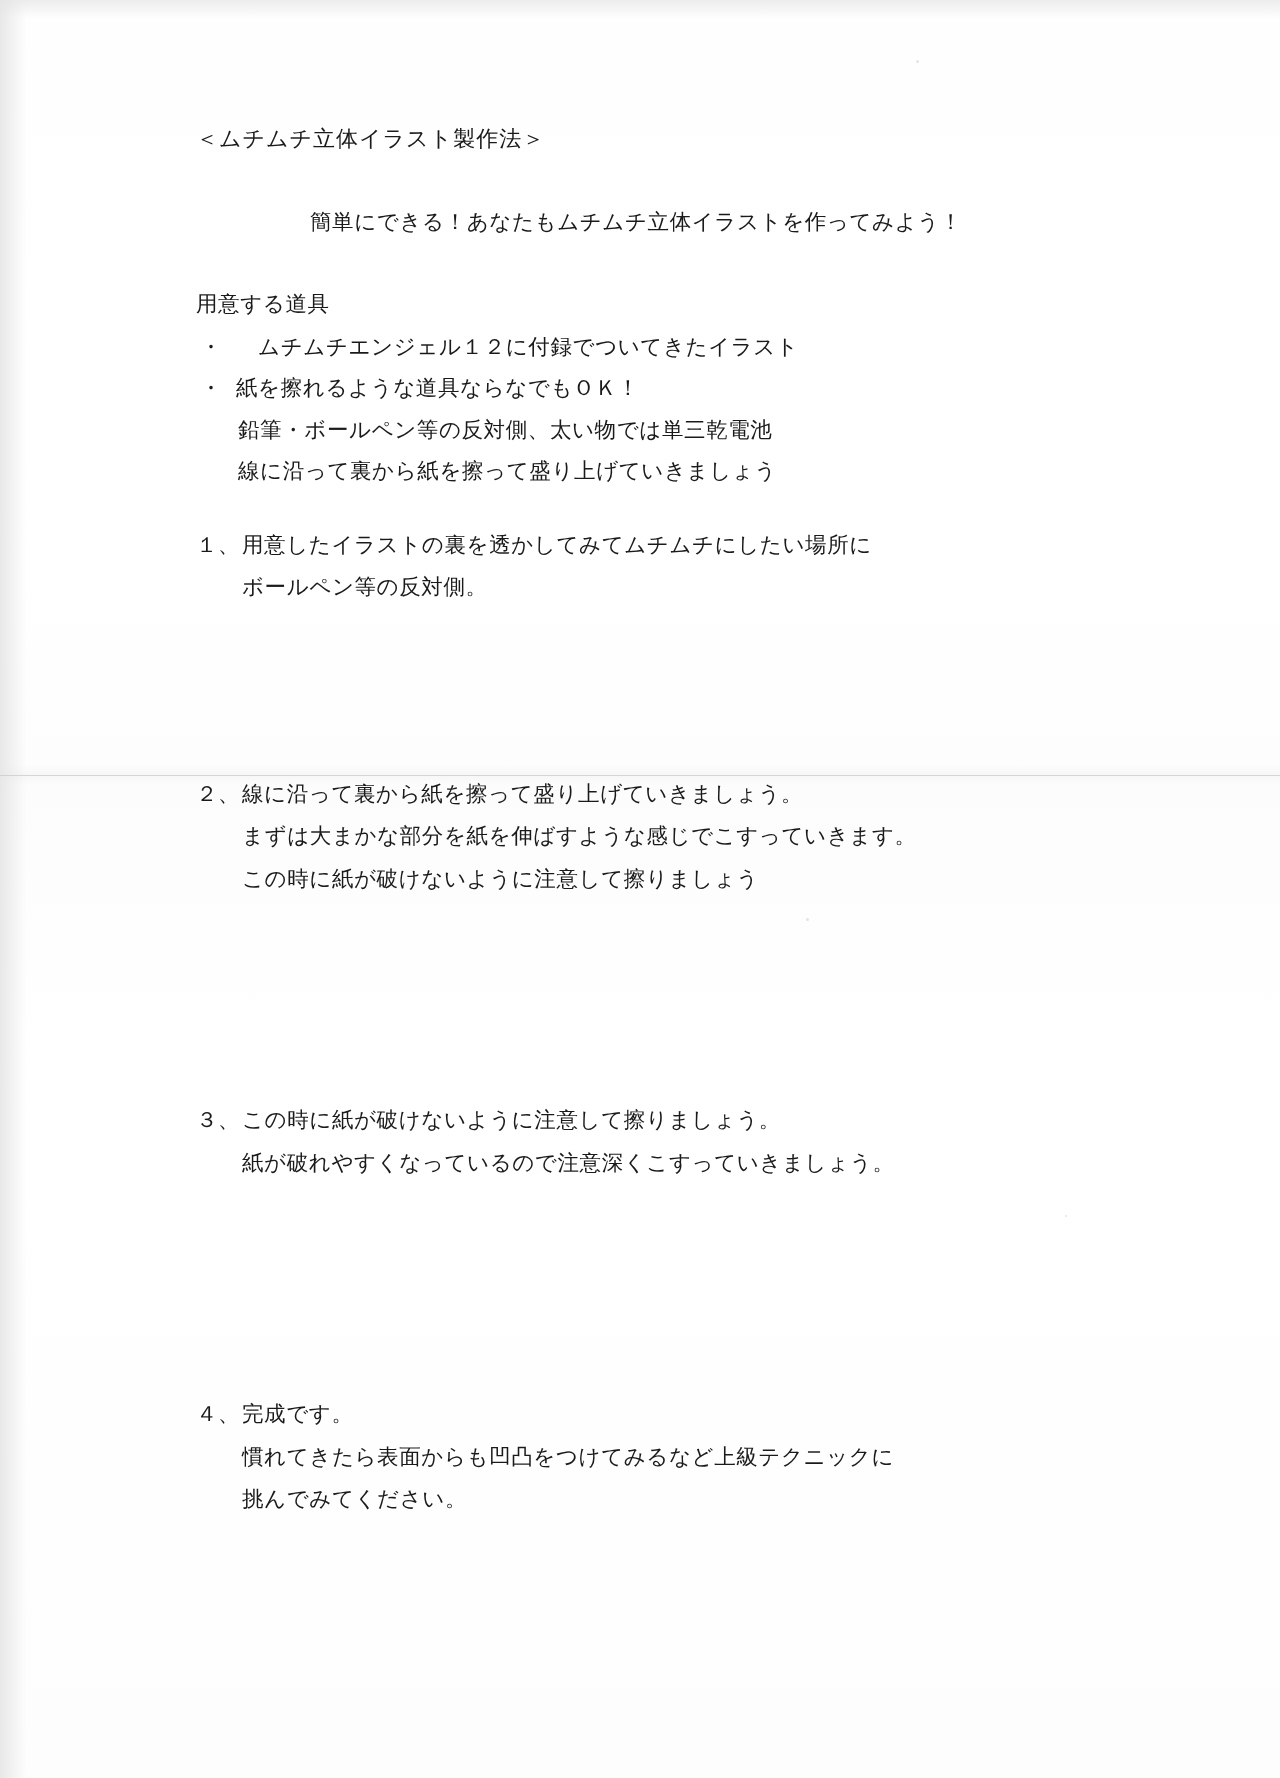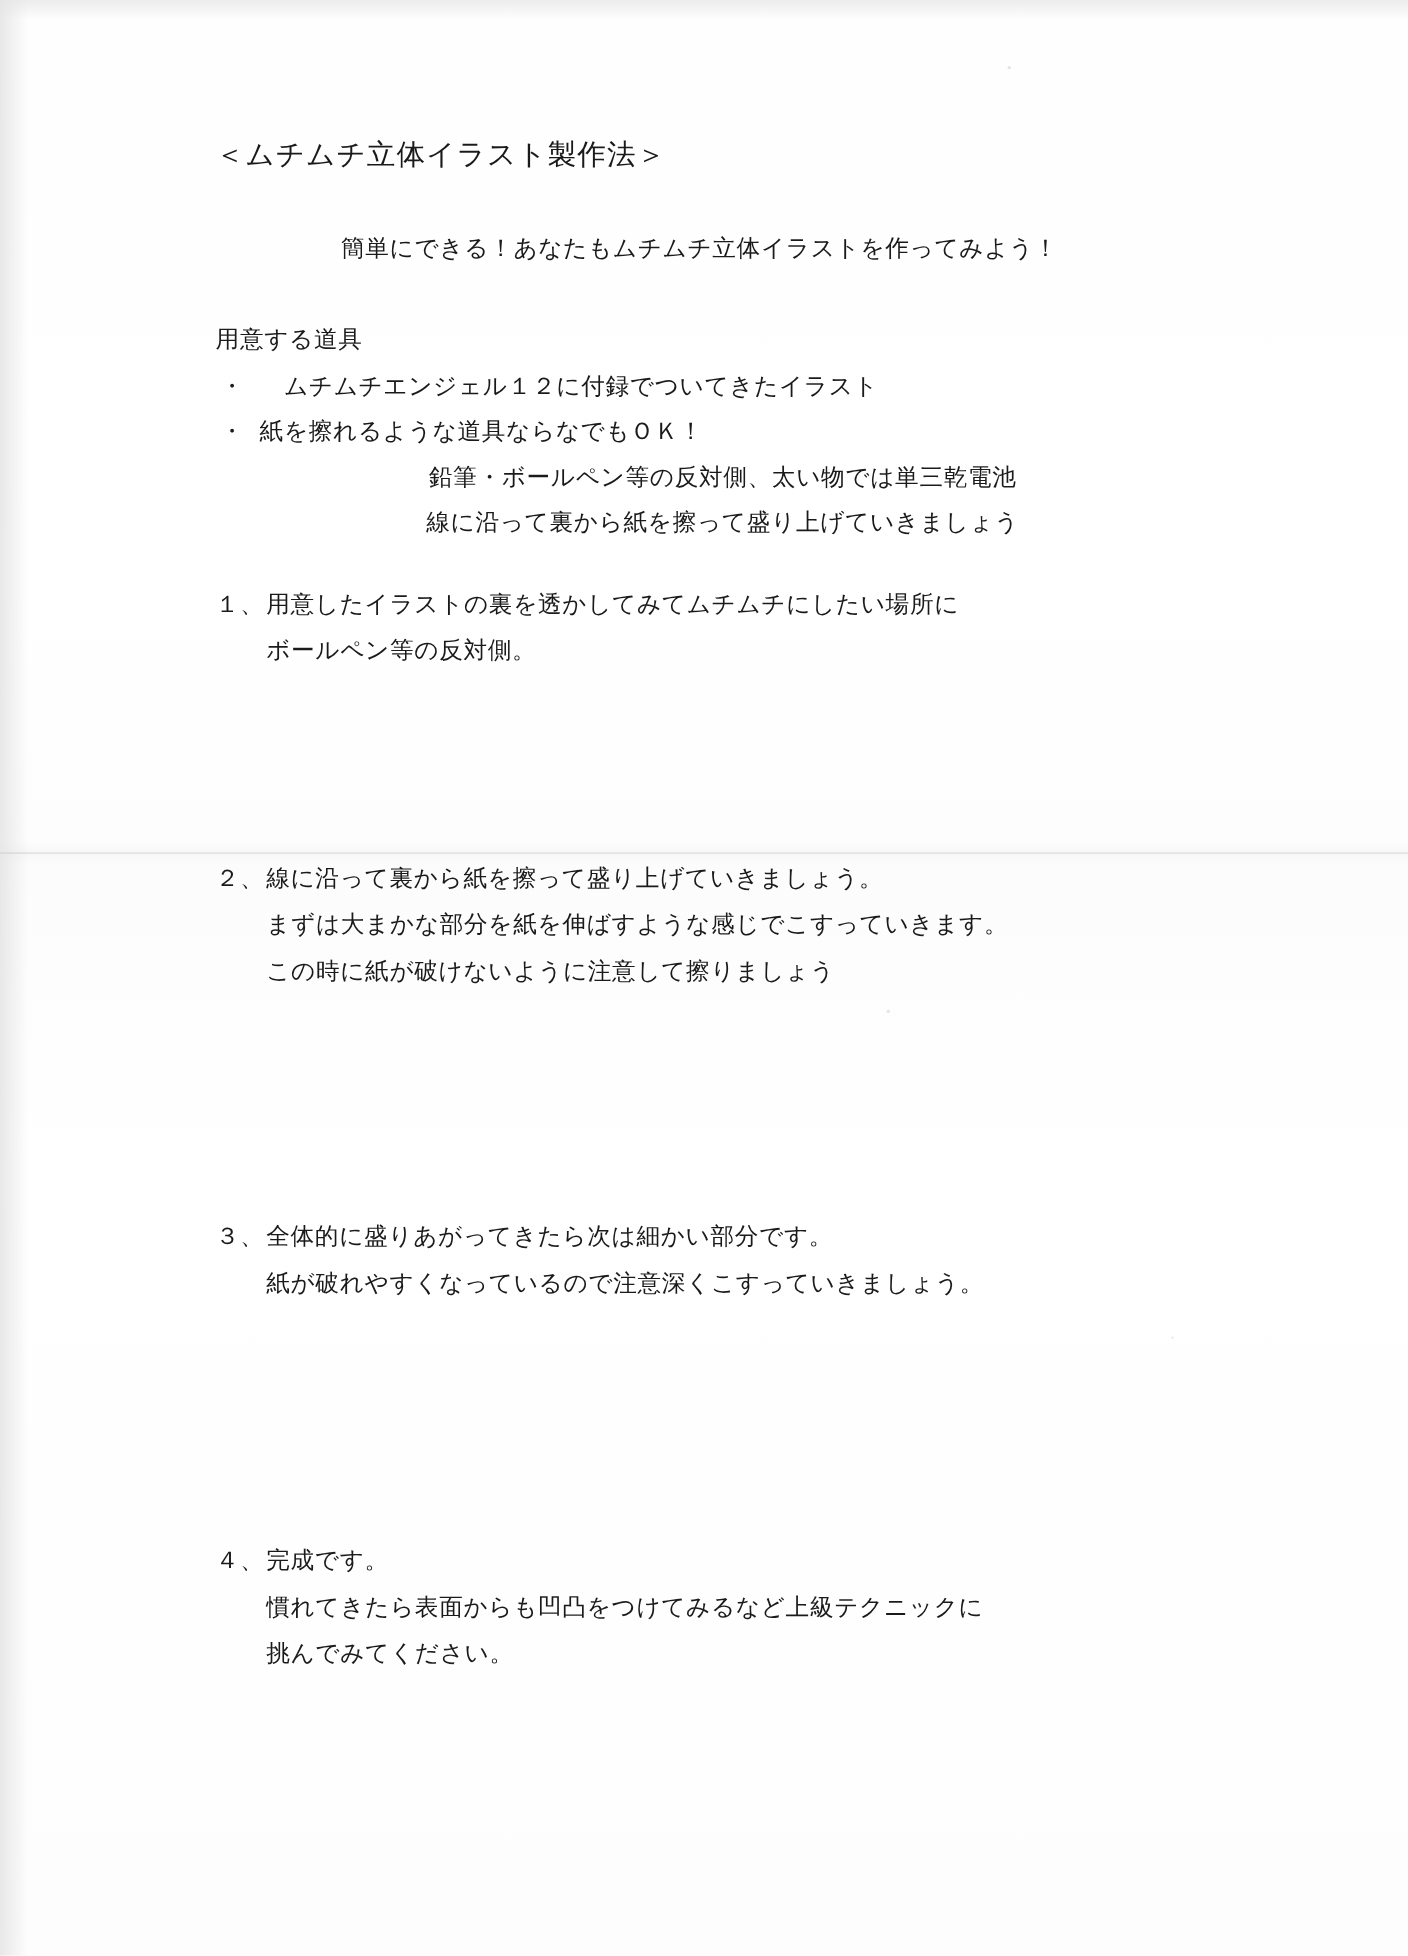--- a/index.html
+++ b/index.html
@@ -62,21 +62,21 @@
     top: 128px;
     width: 880px;
     font-size: 21.5px;
     line-height: 1;
     letter-spacing: 0.6px;
   }
 
   .title {
     margin: 0 0 0 0;
     font-weight: 400;
-    font-size: 26px;
+    font-size: 22px;
     letter-spacing: 1px;
   }
 
   .lead {
     margin-top: 62px;
     text-align: center;
   }
 
   .tools-head {
     margin-top: 60px;
@@ -94,21 +94,20 @@
   }
   ul.tools > li .bullet {
     position: absolute;
     left: 4px;
     top: 0;
   }
   ul.tools > li .sub {
     display: block;
     margin-top: 20px;
     margin-left: 2px;
-    text-align: center;
   }
 
   .steps {
     margin-top: 48px;
   }
   .step {
     position: relative;
   }
   .step .num {
     position: absolute;
@@ -179,21 +178,21 @@
         <div class="body">
           <span class="ln">線に沿って裏から紙を擦って盛り上げていきましょう。</span>
           <span class="ln">まずは大まかな部分を紙を伸ばすような感じでこすっていきます。</span>
           <span class="ln">この時に紙が破けないように注意して擦りましょう</span>
         </div>
       </div>
 
       <div class="step s3">
         <span class="num">３、</span>
         <div class="body">
-          <span class="ln">全体的に盛りあがってきたら次は細かい部分です。</span>
+          <span class="ln">この時に紙が破けないように注意して擦りましょう。</span>
           <span class="ln">紙が破れやすくなっているので注意深くこすっていきましょう。</span>
         </div>
       </div>
 
       <div class="step s4">
         <span class="num">４、</span>
         <div class="body">
           <span class="ln">完成です。</span>
           <span class="ln">慣れてきたら表面からも凹凸をつけてみるなど上級テクニックに</span>
           <span class="ln">挑んでみてください。</span>

